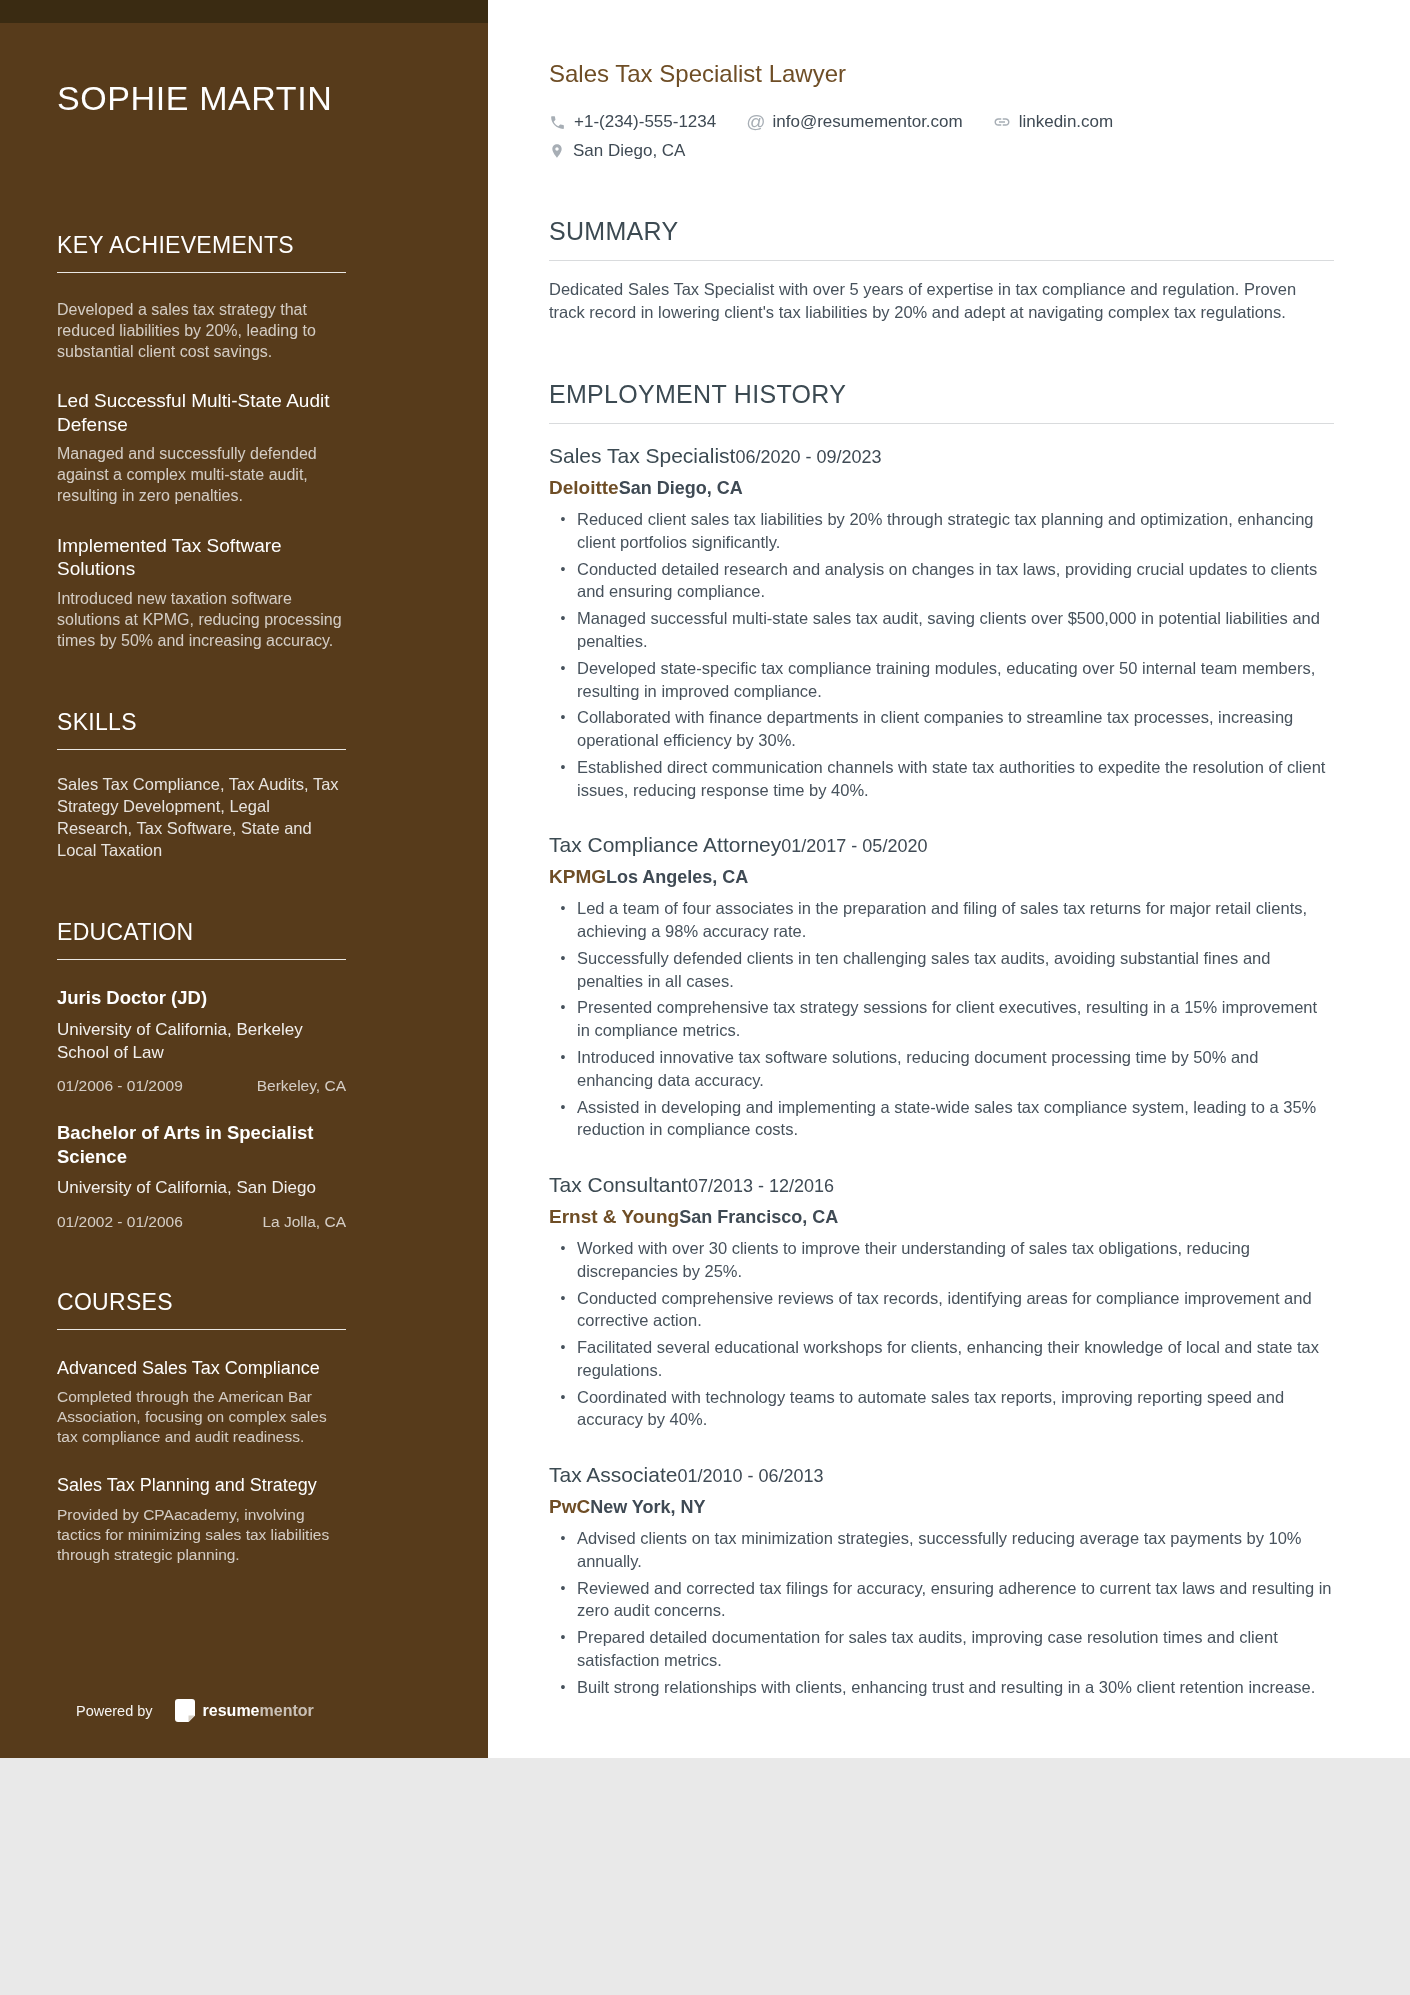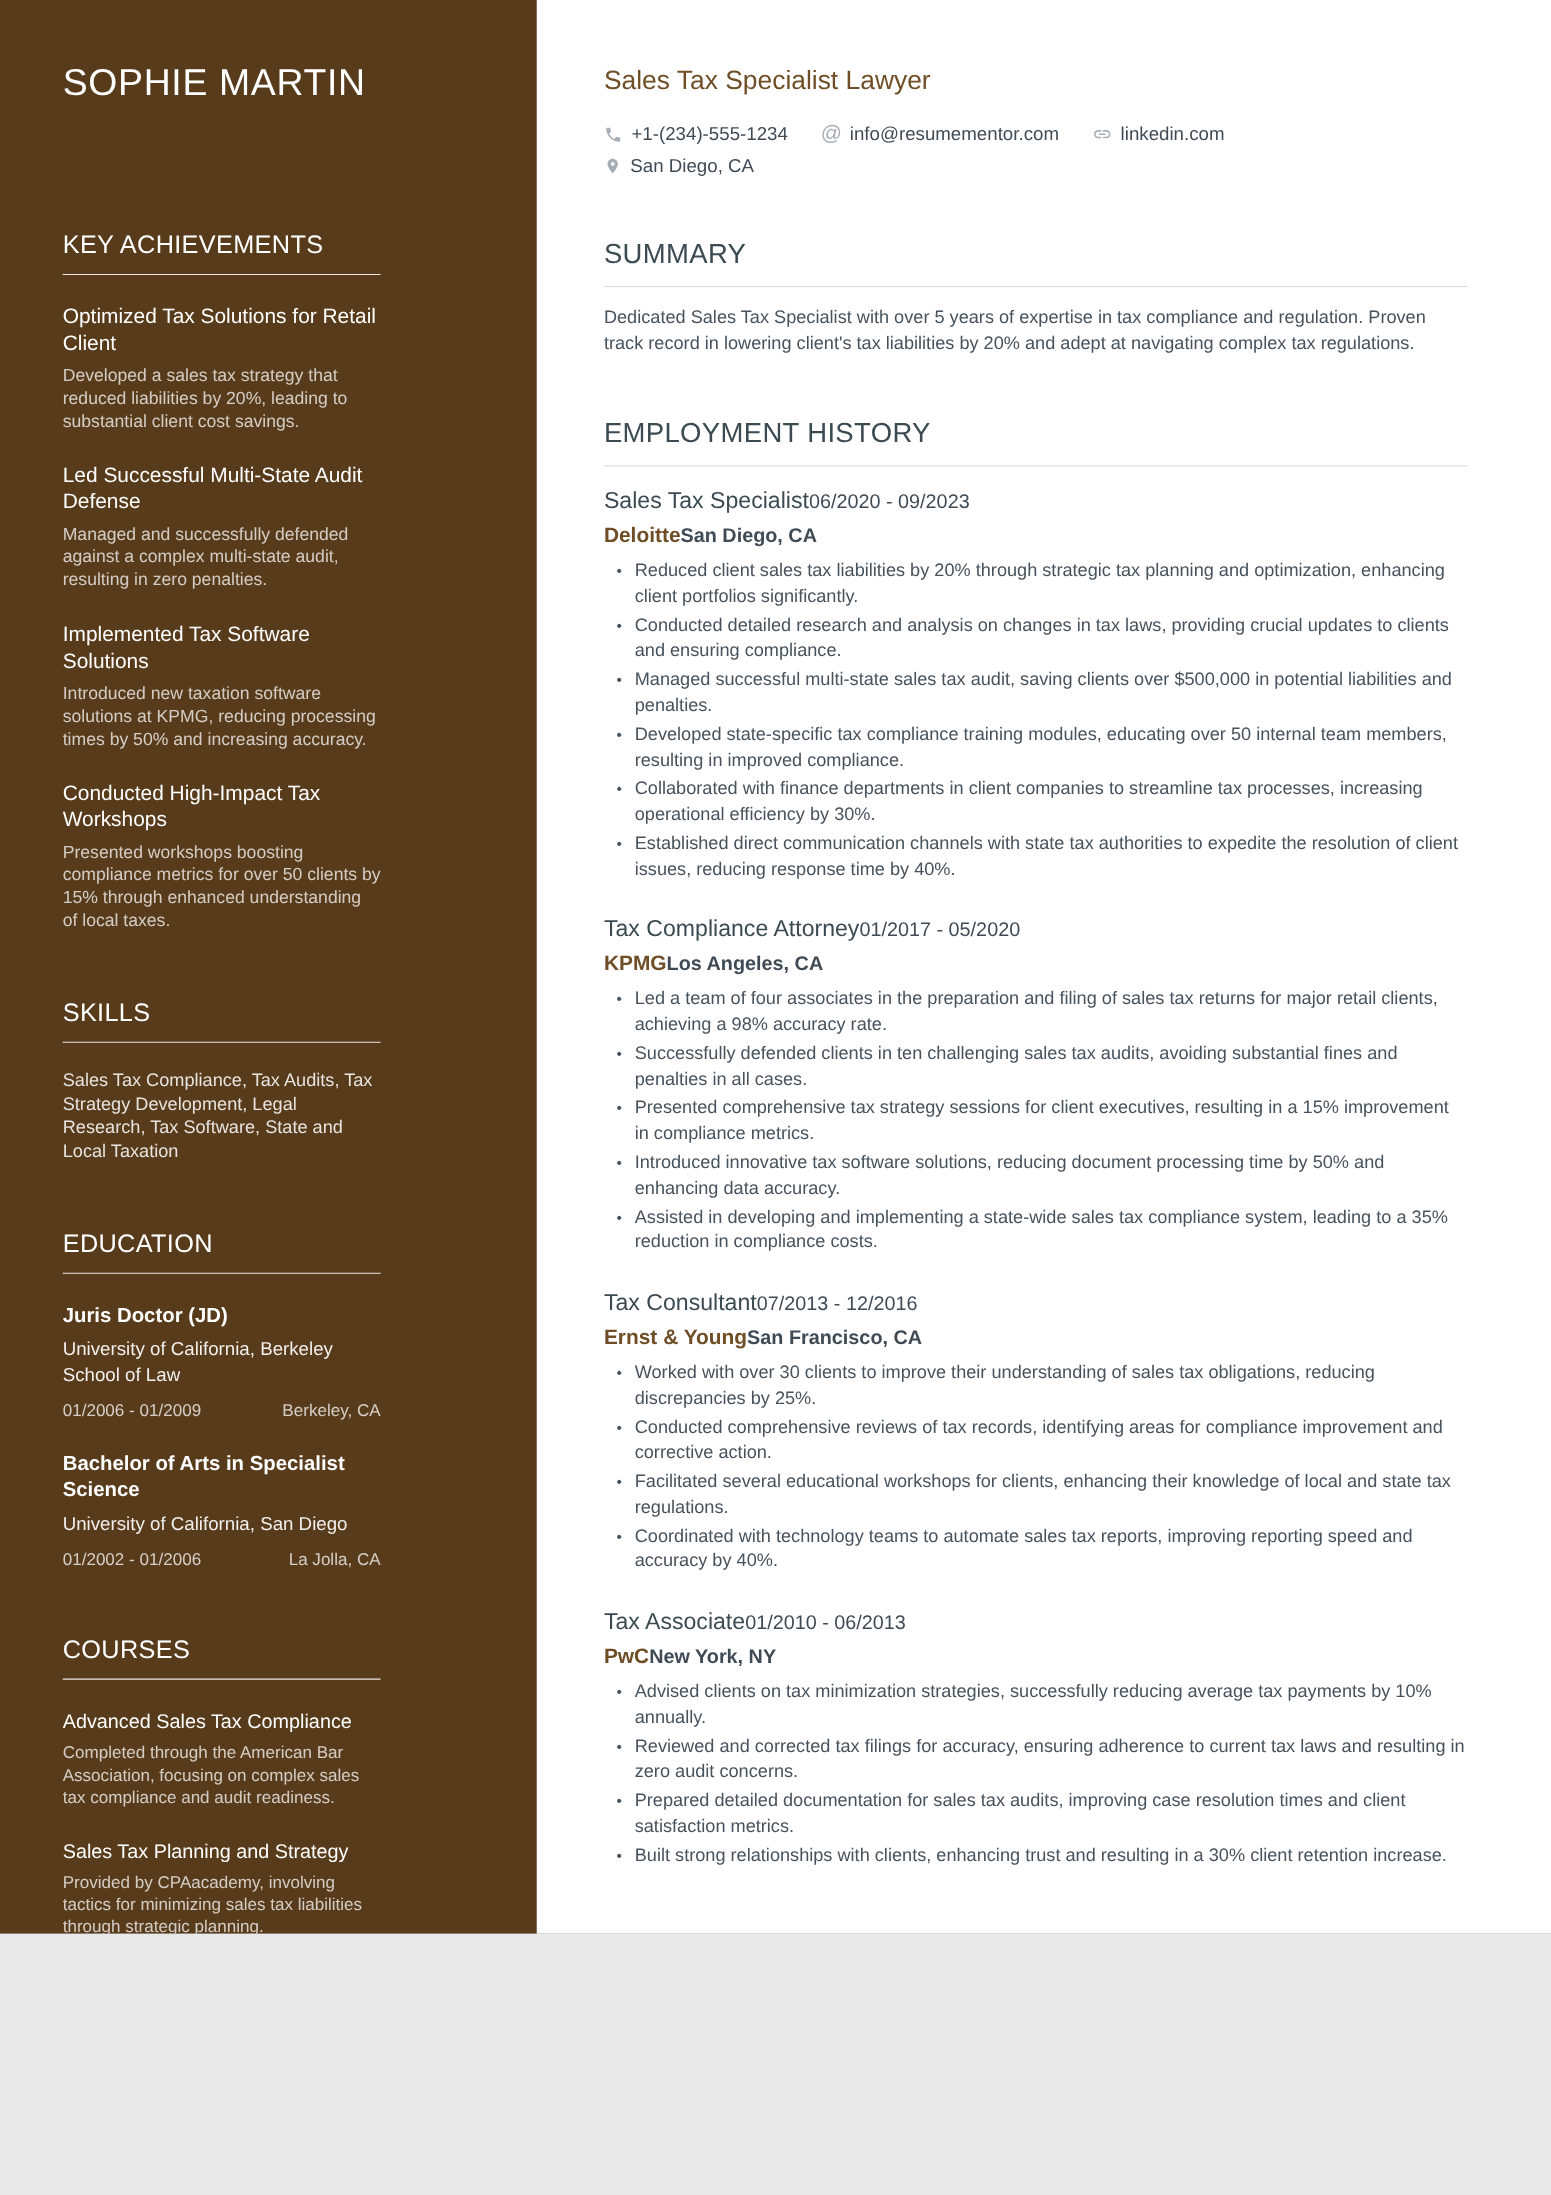--- a/index.html
+++ b/index.html
@@ -94,34 +94,29 @@
 
   <aside class="sidebar">
     <div class="top-strip"></div>
     <div class="side-inner">
       <h1 class="candidate-name">SOPHIE MARTIN</h1>
 
       <section class="side-section first">
         <h2 class="side-h">KEY ACHIEVEMENTS</h2>
         <div id="achievements-list">
             <div class="ach-item">
-    <div class="ach-title">Optimized Tax Solutions for Retail Client</div>
     <div class="ach-desc">Developed a sales tax strategy that reduced liabilities by 20%, leading to substantial client cost savings.</div>
   </div>
             <div class="ach-item">
     <div class="ach-title">Led Successful Multi-State Audit Defense</div>
     <div class="ach-desc">Managed and successfully defended against a complex multi-state audit, resulting in zero penalties.</div>
   </div>
             <div class="ach-item">
     <div class="ach-title">Implemented Tax Software Solutions</div>
     <div class="ach-desc">Introduced new taxation software solutions at KPMG, reducing processing times by 50% and increasing accuracy.</div>
-  </div>
-            <div class="ach-item">
-    <div class="ach-title">Conducted High-Impact Tax Workshops</div>
-    <div class="ach-desc">Presented workshops boosting compliance metrics for over 50 clients by 15% through enhanced understanding of local taxes.</div>
   </div>
           </div>
       </section>
 
       <section class="side-section">
         <h2 class="side-h">SKILLS</h2>
         <p class="skills-text">Sales Tax Compliance, Tax Audits, Tax Strategy Development, Legal Research, Tax Software, State and Local Taxation</p>
       </section>
 
       <section class="side-section">

